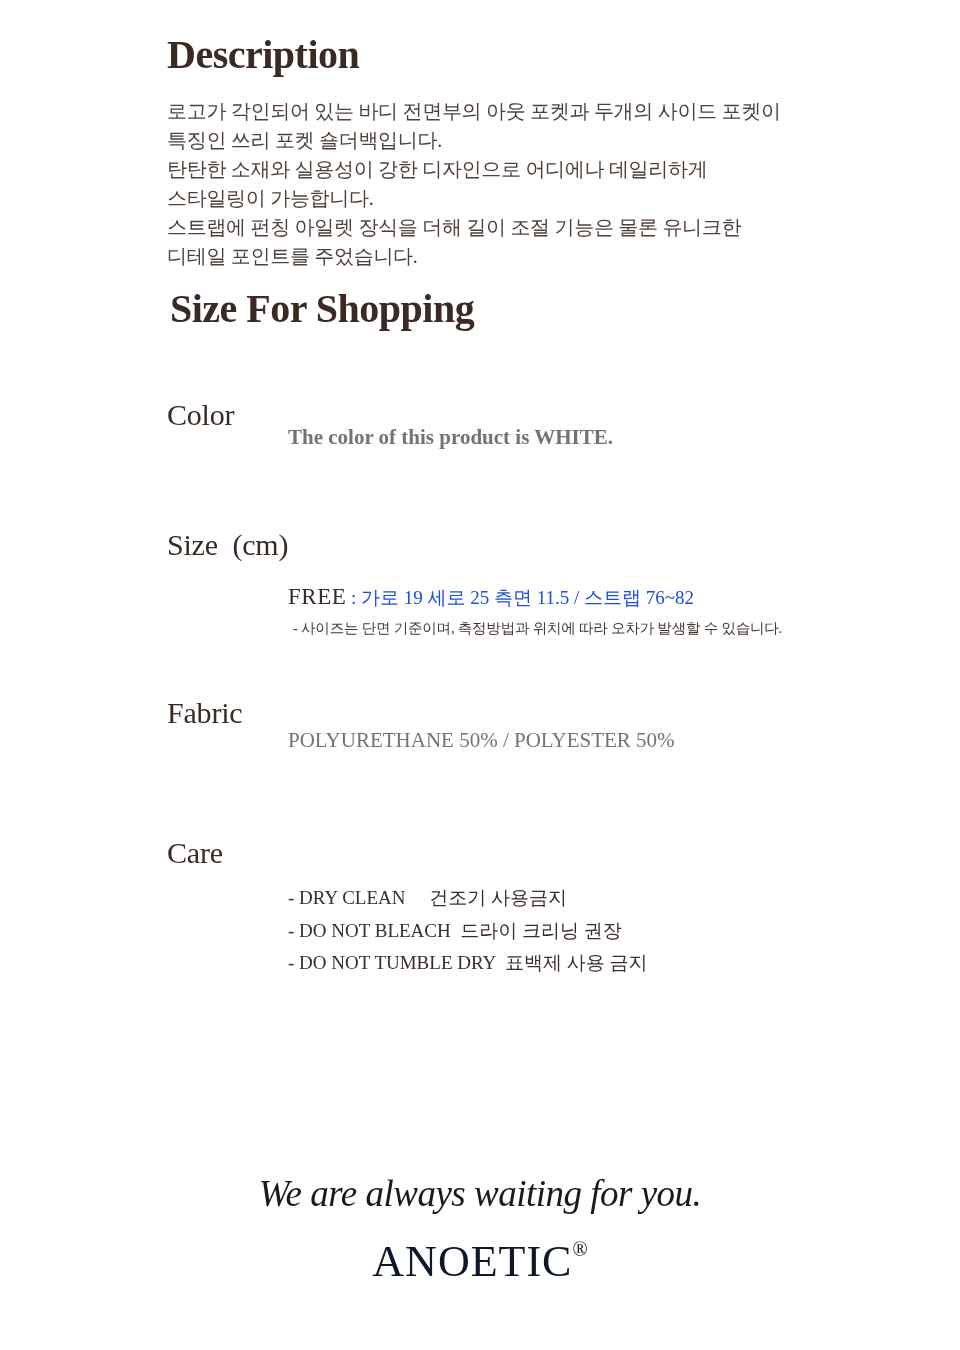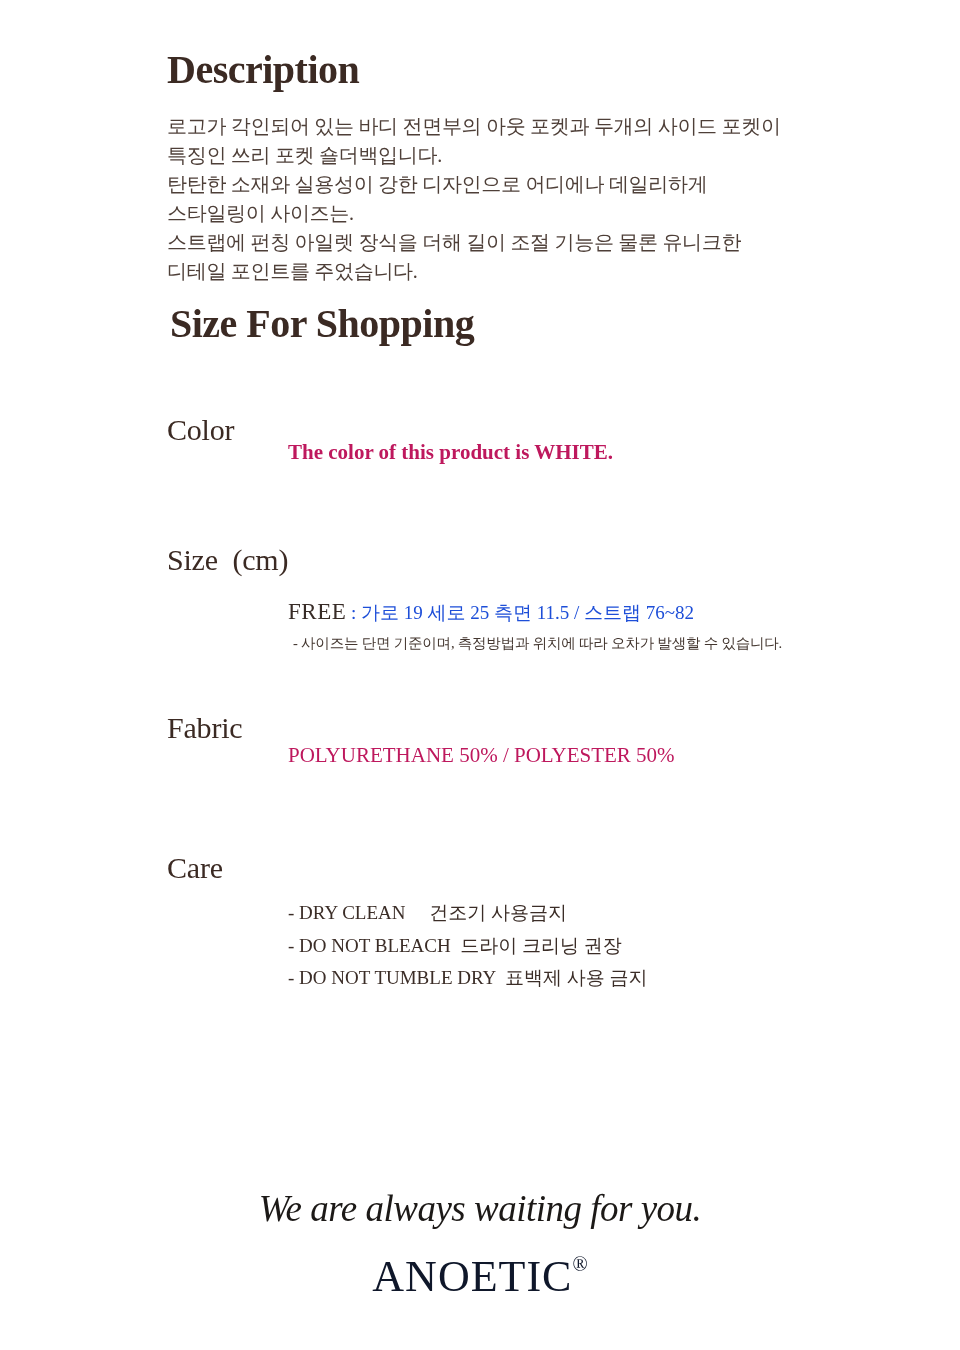--- a/index.html
+++ b/index.html
@@ -8,21 +8,21 @@
     background: #ffffff;
   }
   .page {
     position: relative;
     width: 960px;
     height: 1350px;
     background: #ffffff;
     overflow: hidden;
     font-family: "Liberation Serif", "DejaVu Serif", serif;
   }
-  .abs { position: absolute; margin-top: 15px; }
+  .abs { position: absolute; }
 
   .h1 {
     font-size: 40px;
     font-weight: 600;
     color: #3b2a23;
     letter-spacing: -0.5px;
     line-height: 1.1;
     white-space: pre;
   }
   .h2 {
@@ -35,21 +35,21 @@
   }
   .desc-text {
     font-size: 20px;
     line-height: 29px;
     color: #4e3f38;
     letter-spacing: -0.3px;
     white-space: pre;
   }
   .content-line {
     font-size: 21px;
-    color: #be185d;
+    color: #737373;
     white-space: pre;
   }
   .bold { font-weight: 600; }
   .size-free-label {
     font-size: 23px;
     color: #382c27;
     letter-spacing: 0.5px;
   }
   .size-free-value {
     font-size: 19px;
@@ -95,21 +95,21 @@
 <body>
 
 <div class="page">
 
   <div class="abs h1" style="left:167px; top:33px;">Description</div>
 
   <div class="abs" style="left:167px; top:97px;">
     <div class="desc-text">로고가 각인되어 있는 바디 전면부의 아웃 포켓과 두개의 사이드 포켓이</div>
     <div class="desc-text">특징인 쓰리 포켓 숄더백입니다.</div>
     <div class="desc-text">탄탄한 소재와 실용성이 강한 디자인으로 어디에나 데일리하게</div>
-    <div class="desc-text">스타일링이 사이즈는.</div>
+    <div class="desc-text">스타일링이 가능합니다.</div>
     <div class="desc-text">스트랩에 펀칭 아일렛 장식을 더해 길이 조절 기능은 물론 유니크한</div>
     <div class="desc-text">디테일 포인트를 주었습니다.</div>
   </div>
 
   <div class="abs h1" style="left:170px; top:287px;">Size For Shopping</div>
 
   <div class="abs h2" style="left:167px; top:398px;">Color</div>
   <div class="abs content-line bold" style="left:288px; top:425px;">The color of this product is WHITE.</div>
 
   <div class="abs h2" style="left:167px; top:528px;">Size  (cm)</div>

